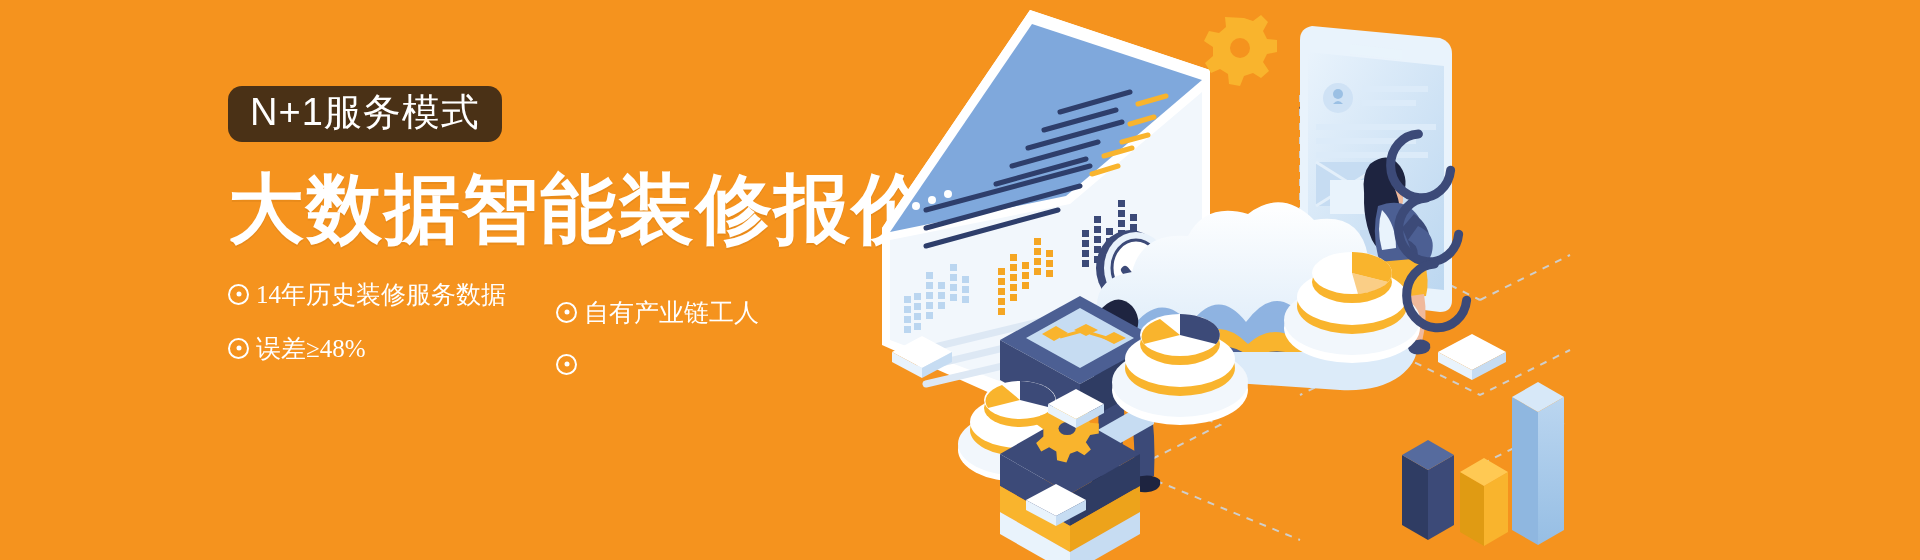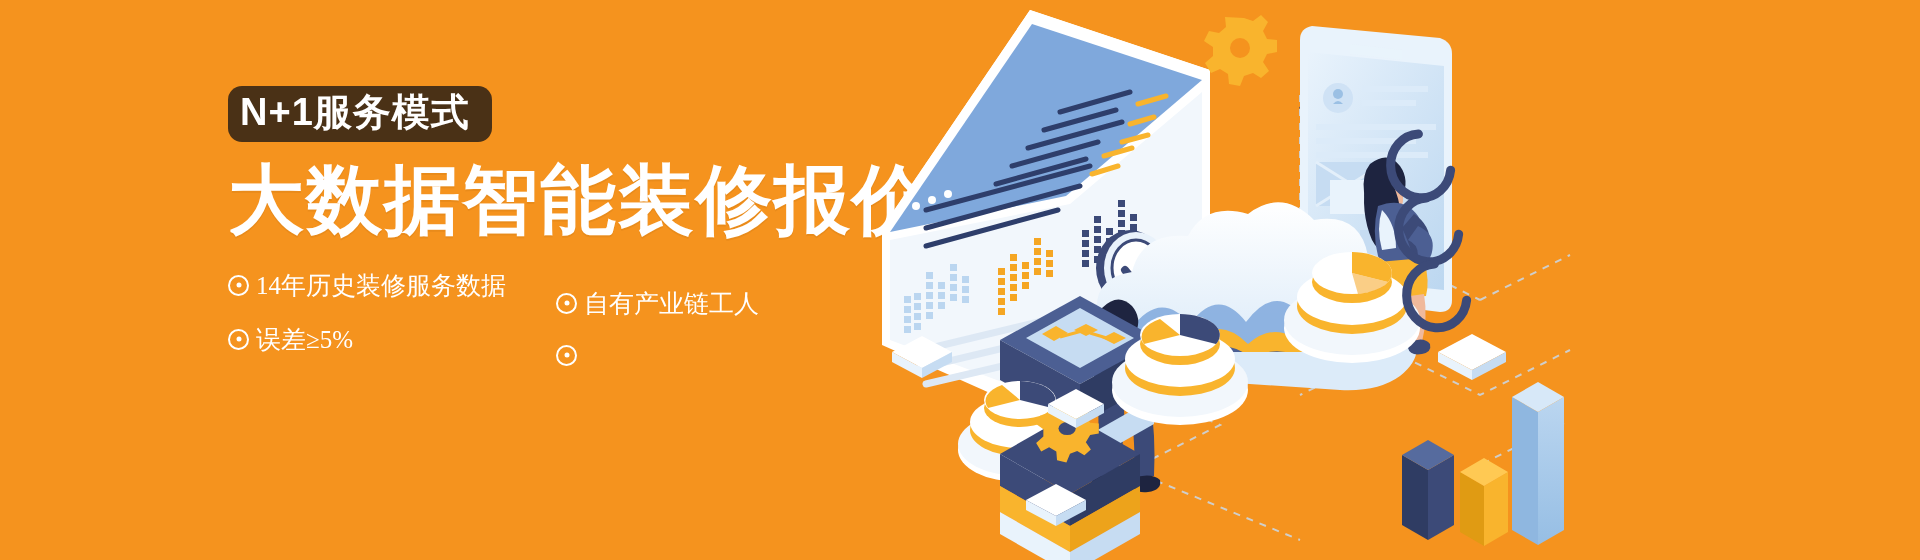--- a/index.html
+++ b/index.html
@@ -14,29 +14,29 @@
   }
 
   
   .copy{position:absolute;left:228px;top:86px;width:760px;}
 
   .badge{
     display:inline-block;
     background:#4A3116;
     color:#FFFFFF;
     font-size:38px;
-    font-weight:bold;
+    font-weight:normal;
     letter-spacing:1px;
-    padding:7px 22px 11px 12px;
+    padding:7px 22px 11px 22px;
     border-radius:14px;
     line-height:1;
   }
 
   .headline{
-    margin-top:19px;
+    margin-top:28px;
     color:#FFFFFF;
     font-size:76px;
     font-weight:bold;
     letter-spacing:2px;
     line-height:1.02;
     white-space:nowrap;
     text-shadow:0 2px 0 rgba(150,80,0,.12);
   }
 
   .bullets{
@@ -89,21 +89,21 @@
 
     <div class="bullets">
 
       <div class="bullet-col col-a">
         <div class="bullet">
           <span class="dot"></span>
           <span>14年历史装修服务数据</span>
         </div>
         <div class="bullet">
           <span class="dot"></span>
-          <span>误差≥5%</span>
+          <span>误差≥48%</span>
         </div>
       </div>
 
       <div class="bullet-col col-b">
         <div class="bullet">
           <span class="dot"></span>
           <span>自有产业链工人</span>
         </div>
         <div class="bullet">
           <span class="dot"></span>

